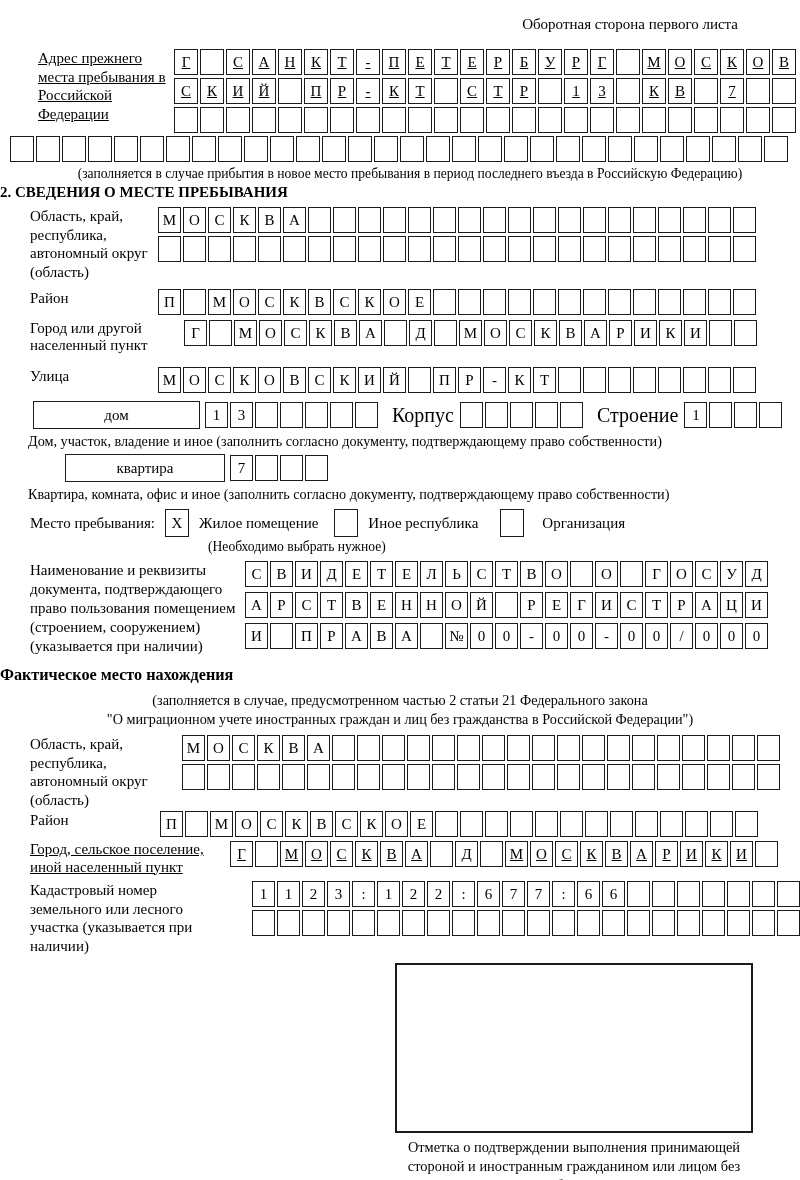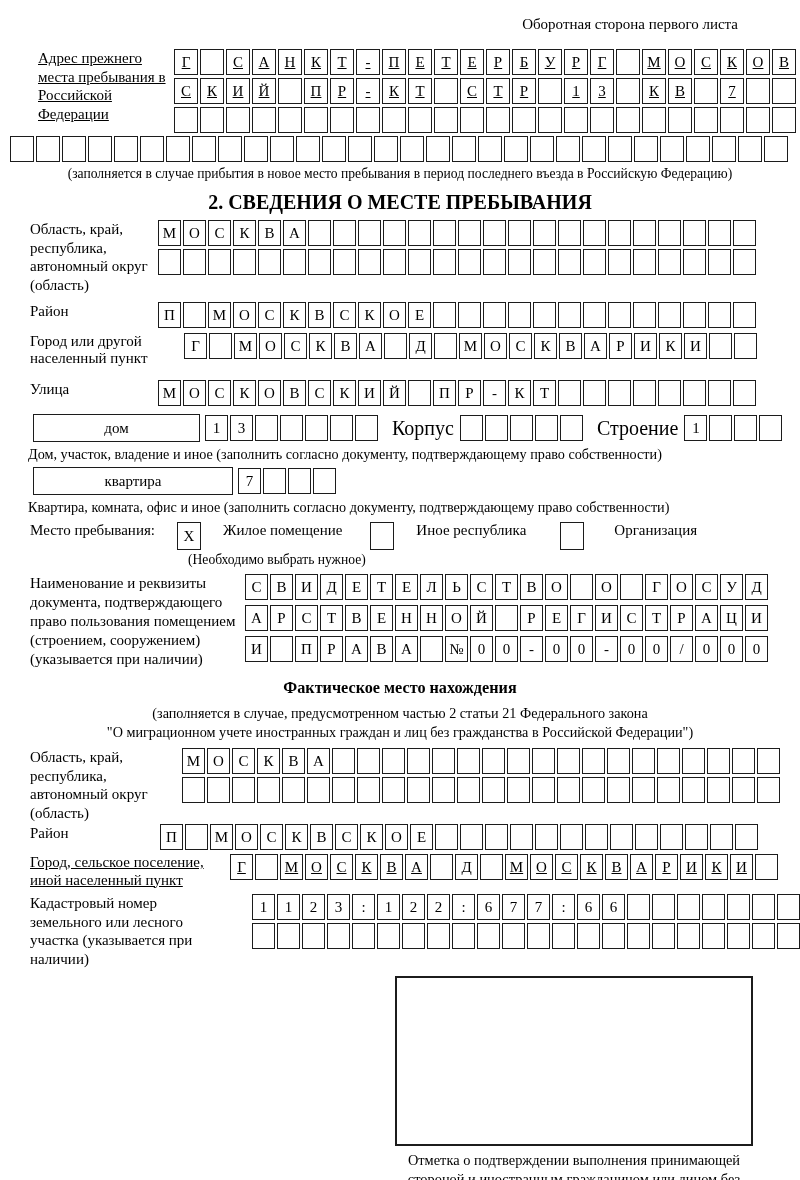--- a/index.html
+++ b/index.html
@@ -19,53 +19,53 @@
   .cellcol { display:flex; flex-direction:column; gap:3px; }
   .cells { display:flex; gap:2px; height:26px; }
   .cell {
     flex:none; width:23px; height:26px;
     border:1.5px solid #1c1c1c;
     display:flex; align-items:center; justify-content:center;
     font-size:15px; font-family:"Liberation Serif", serif;
   }
   .cells.w .cell { width:24px; }
 
-  .caption { font-size:13.6px; text-align:center; margin-top:4px; }
+  .caption { font-size:13.6px; text-align:center; margin-top:4px;padding-left:20px; }
   .caption.left { text-align:left; padding-left:28px; font-size:14.2px; }
 
-  .section-title { font-size:20px; font-weight:bold; text-align:center; margin-top:9px; }
+  .section-title { font-size:15px; font-weight:bold; text-align:left; margin-top:2px; }
 
   
   .addr-block { padding-left:38px; margin-top:16px;text-decoration:underline; }
   .addr-block .label { width:136px; }
   .fullrow { margin:3px 0 0 10px; }
 
   .reg-block  { padding-left:30px; margin-top:6px; }
   .reg-block .label { width:128px; }
   .city2-block { padding-left:30px; margin-top:5px; }
   .city2-block .label { width:154px; line-height:17px; }
   .doc-block { padding-left:30px; margin-top:6px; }
   .doc-block .label { width:215px; line-height:19px; }
 
   .house-row { margin:8px 0 0 33px; display:flex; align-items:center; }
   .wide-box { border:1.7px solid #1c1c1c; height:28px; display:flex; align-items:center; justify-content:center; font-size:15px; }
   .house-box { width:167px; margin-right:5px; }
-  .apt-box { width:200px; margin-right:5px; }
+  .apt-box { width:160px; margin-right:5px;margin-left:32px; }
   .inline-label { font-size:20px; margin:0 6px 0 14px; }
   .apt-row { margin:4px 0 0 33px; display:flex; align-items:center; }
 
-  .stay-row { margin:6px 0 0 30px; display:flex; font-size:15px;gap:12px; }
+  .stay-row { margin:6px 0 0 30px; display:flex; align-items:center; font-size:15px; }
   .cbox {
     width:24px; height:28px; border:1.7px solid #1c1c1c;
     display:flex; align-items:center; justify-content:center;
     font-size:15px; margin:0 10px;
   }
   .stay-note { text-align:left; margin-left:188px; margin-top:2px; }
 
-  .fact-title { font-size:16.2px; font-weight:bold; text-align:center; margin-top:10px; }
+  .fact-title { font-size:16.2px; font-weight:bold; margin-top:10px; }
   .fact-note { font-size:14.2px; text-align:center; margin-top:6px; line-height:19px; }
 
   .freg-block { padding-left:30px; margin-top:6px; }
   .freg-block .label { width:152px; }
   .fdis-block { padding-left:30px; margin-top:2px; }
   .fdis-block .label { width:130px; }
   .fcity-block { padding-left:30px; margin-top:4px;text-decoration:underline; }
   .fcity-block .label { width:200px; line-height:17.5px; }
   .cad-block { padding-left:30px; margin-top:5px;justify-content:space-between; }
   .cad-block .label { width:200px; }

